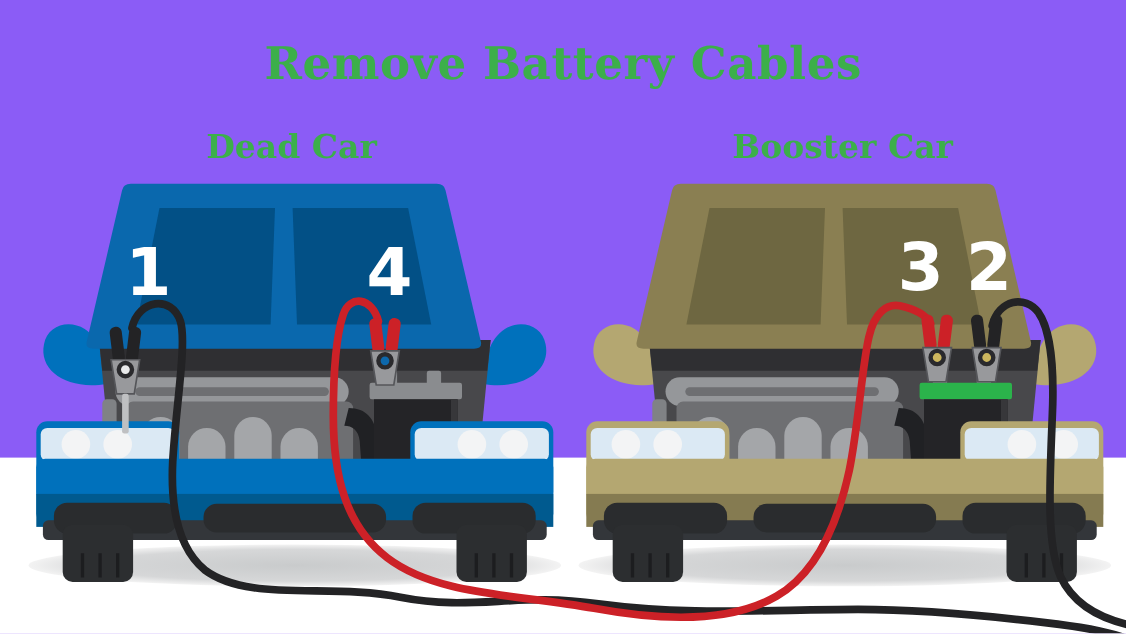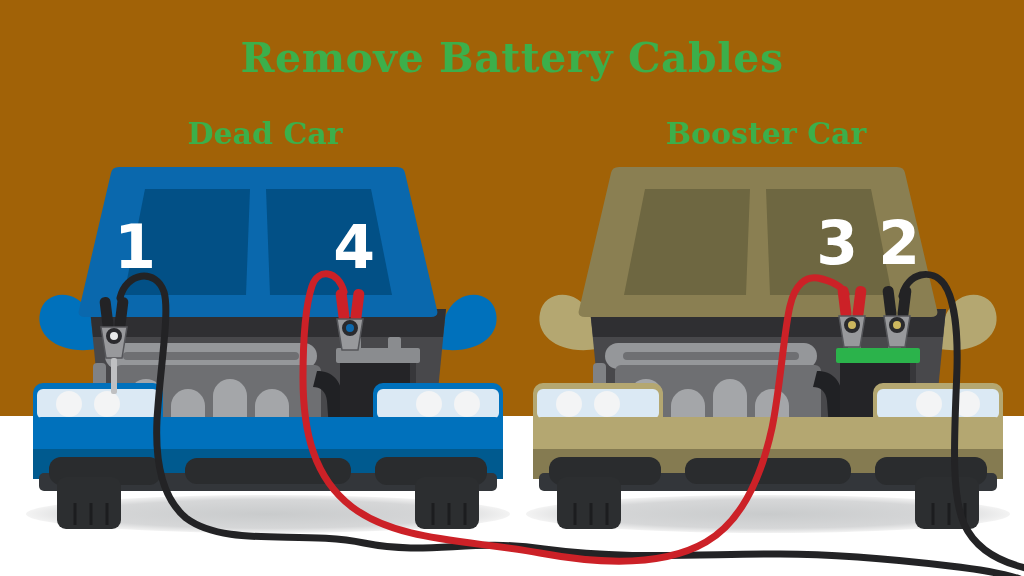--- a/index.html
+++ b/index.html
@@ -1,16 +1,16 @@
 <!DOCTYPE html>
 <html style="--accent-green: #3caf4a; --dead-car-body: #0071bc; --booster-car-body: #b4a771; --cable-red: #cc2127; --cable-black: #232325; --battery-charged-indicator: #2bb34b;"><head>
 <meta charset="utf-8">
 <style>
   html,body{margin:0;padding:0;background:#ffffff;width:1024px;height:576px;overflow:hidden;}
-  .stage{position:relative;width:1024px;height:416px;background:#a16207;}
+  .stage{position:relative;width:1024px;height:416px;background:#8b5cf6;}
   svg{display:block;}
   text{font-family:"DejaVu Sans","Liberation Sans",sans-serif;}
   .title-text{fill:var(--accent-green,#3caf4a);font-family:"DejaVu Serif","Liberation Serif",serif;font-weight:700;font-size:41px;letter-spacing:0.5px;}
   .car-label{fill:var(--accent-green,#3caf4a);font-family:"DejaVu Serif","Liberation Serif",serif;font-weight:700;font-size:30px;}
   .step-num{fill:#ffffff;font-weight:bold;font-size:60px;}
   .cable{fill:none;stroke-linecap:round;}
   .cable-red{stroke:var(--cable-red,#cc2127);stroke-width:7;}
   .cable-black{stroke:var(--cable-black,#232325);stroke-width:7;}
   .handle-red{fill:var(--cable-red,#cc2127);}
   .handle-black{fill:var(--cable-black,#232325);}

